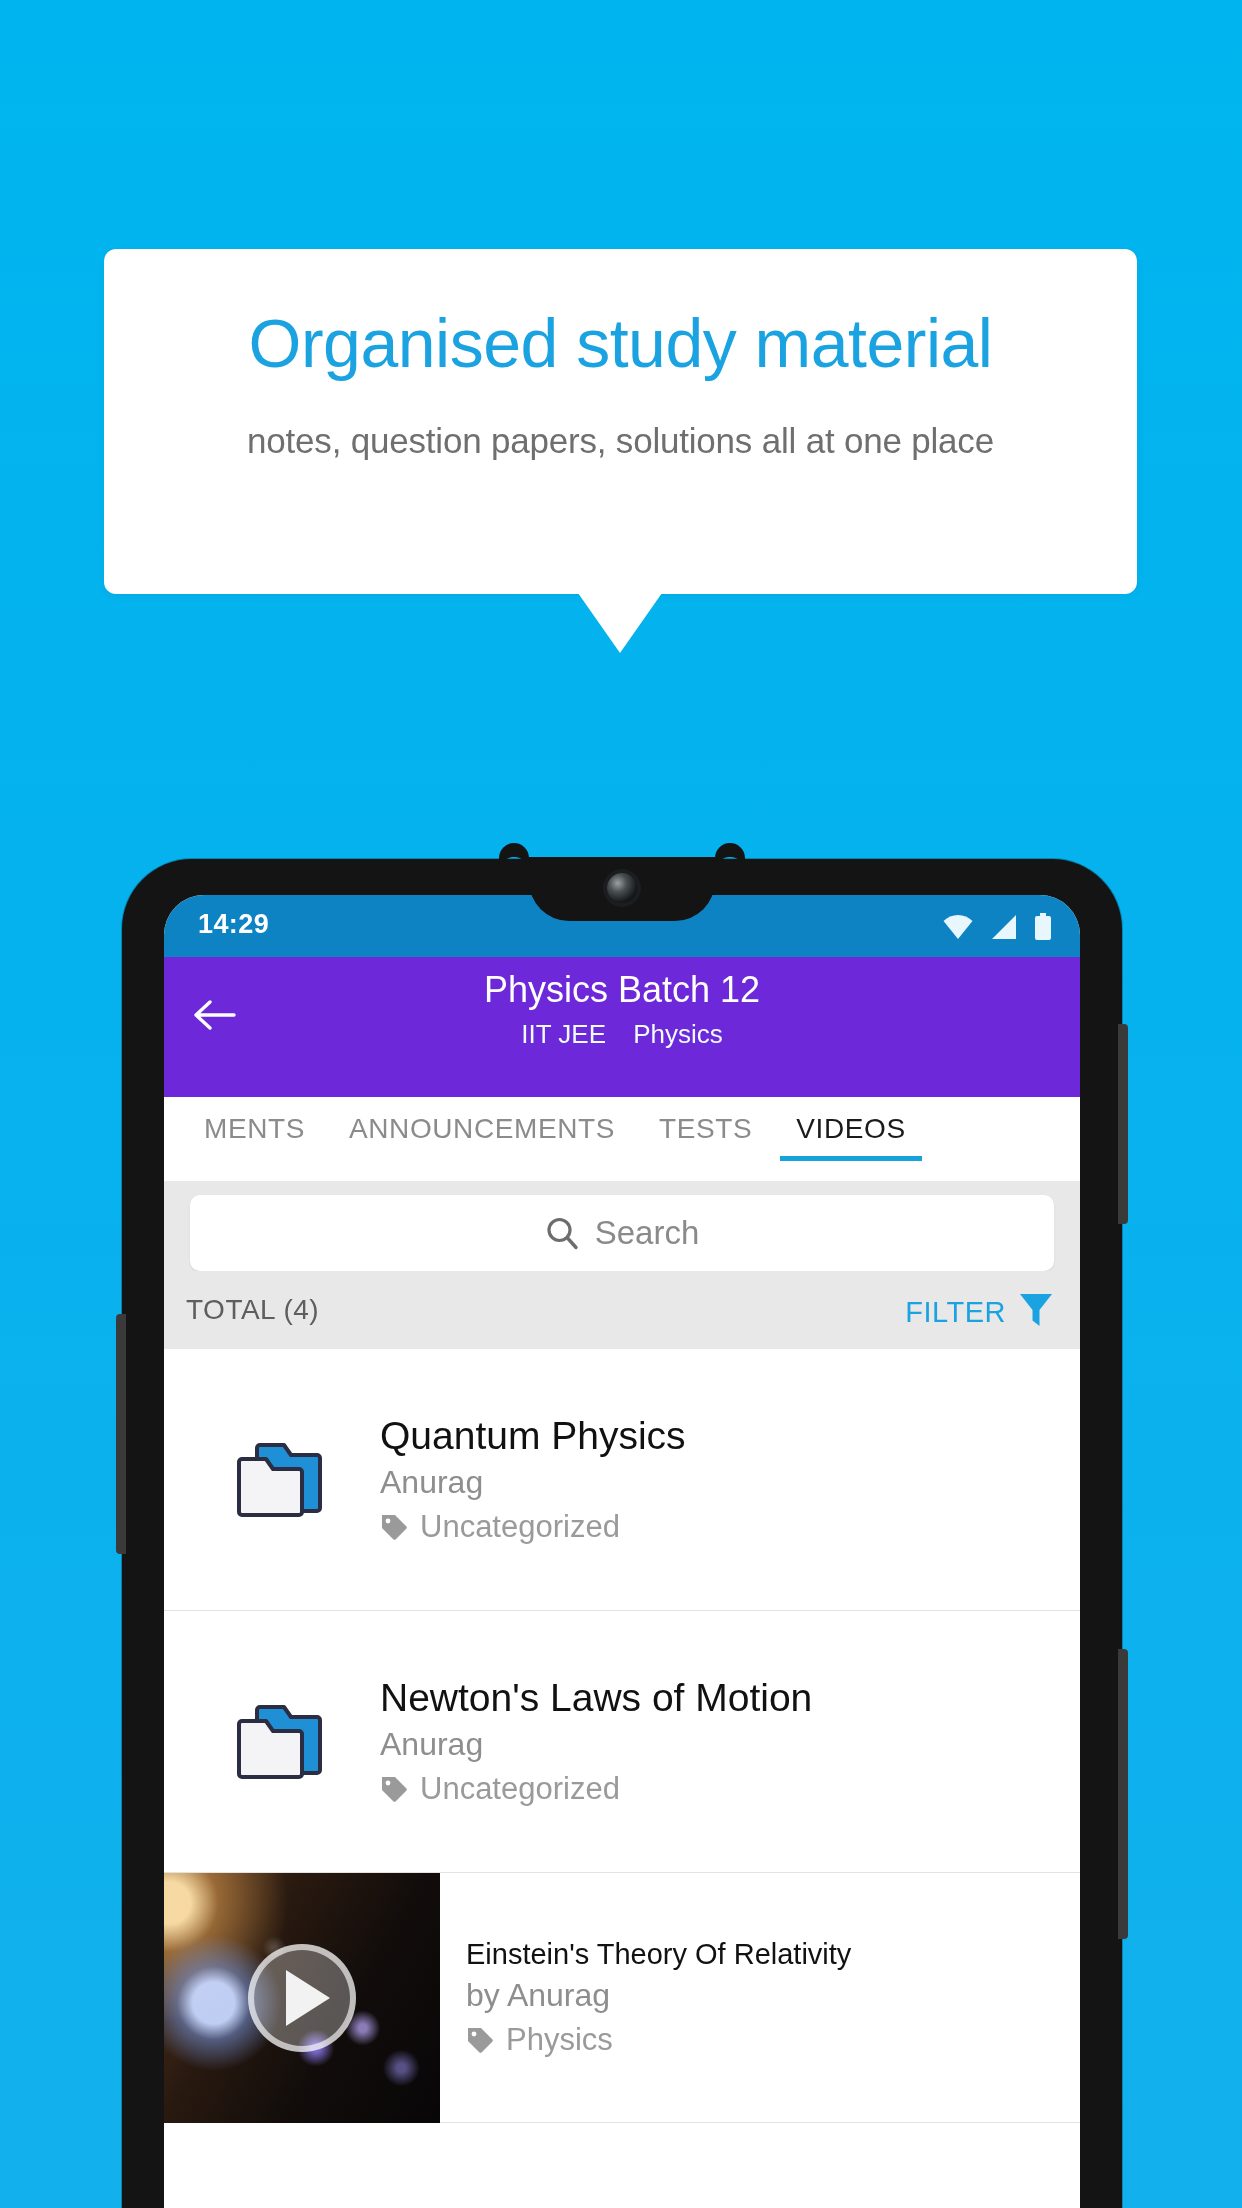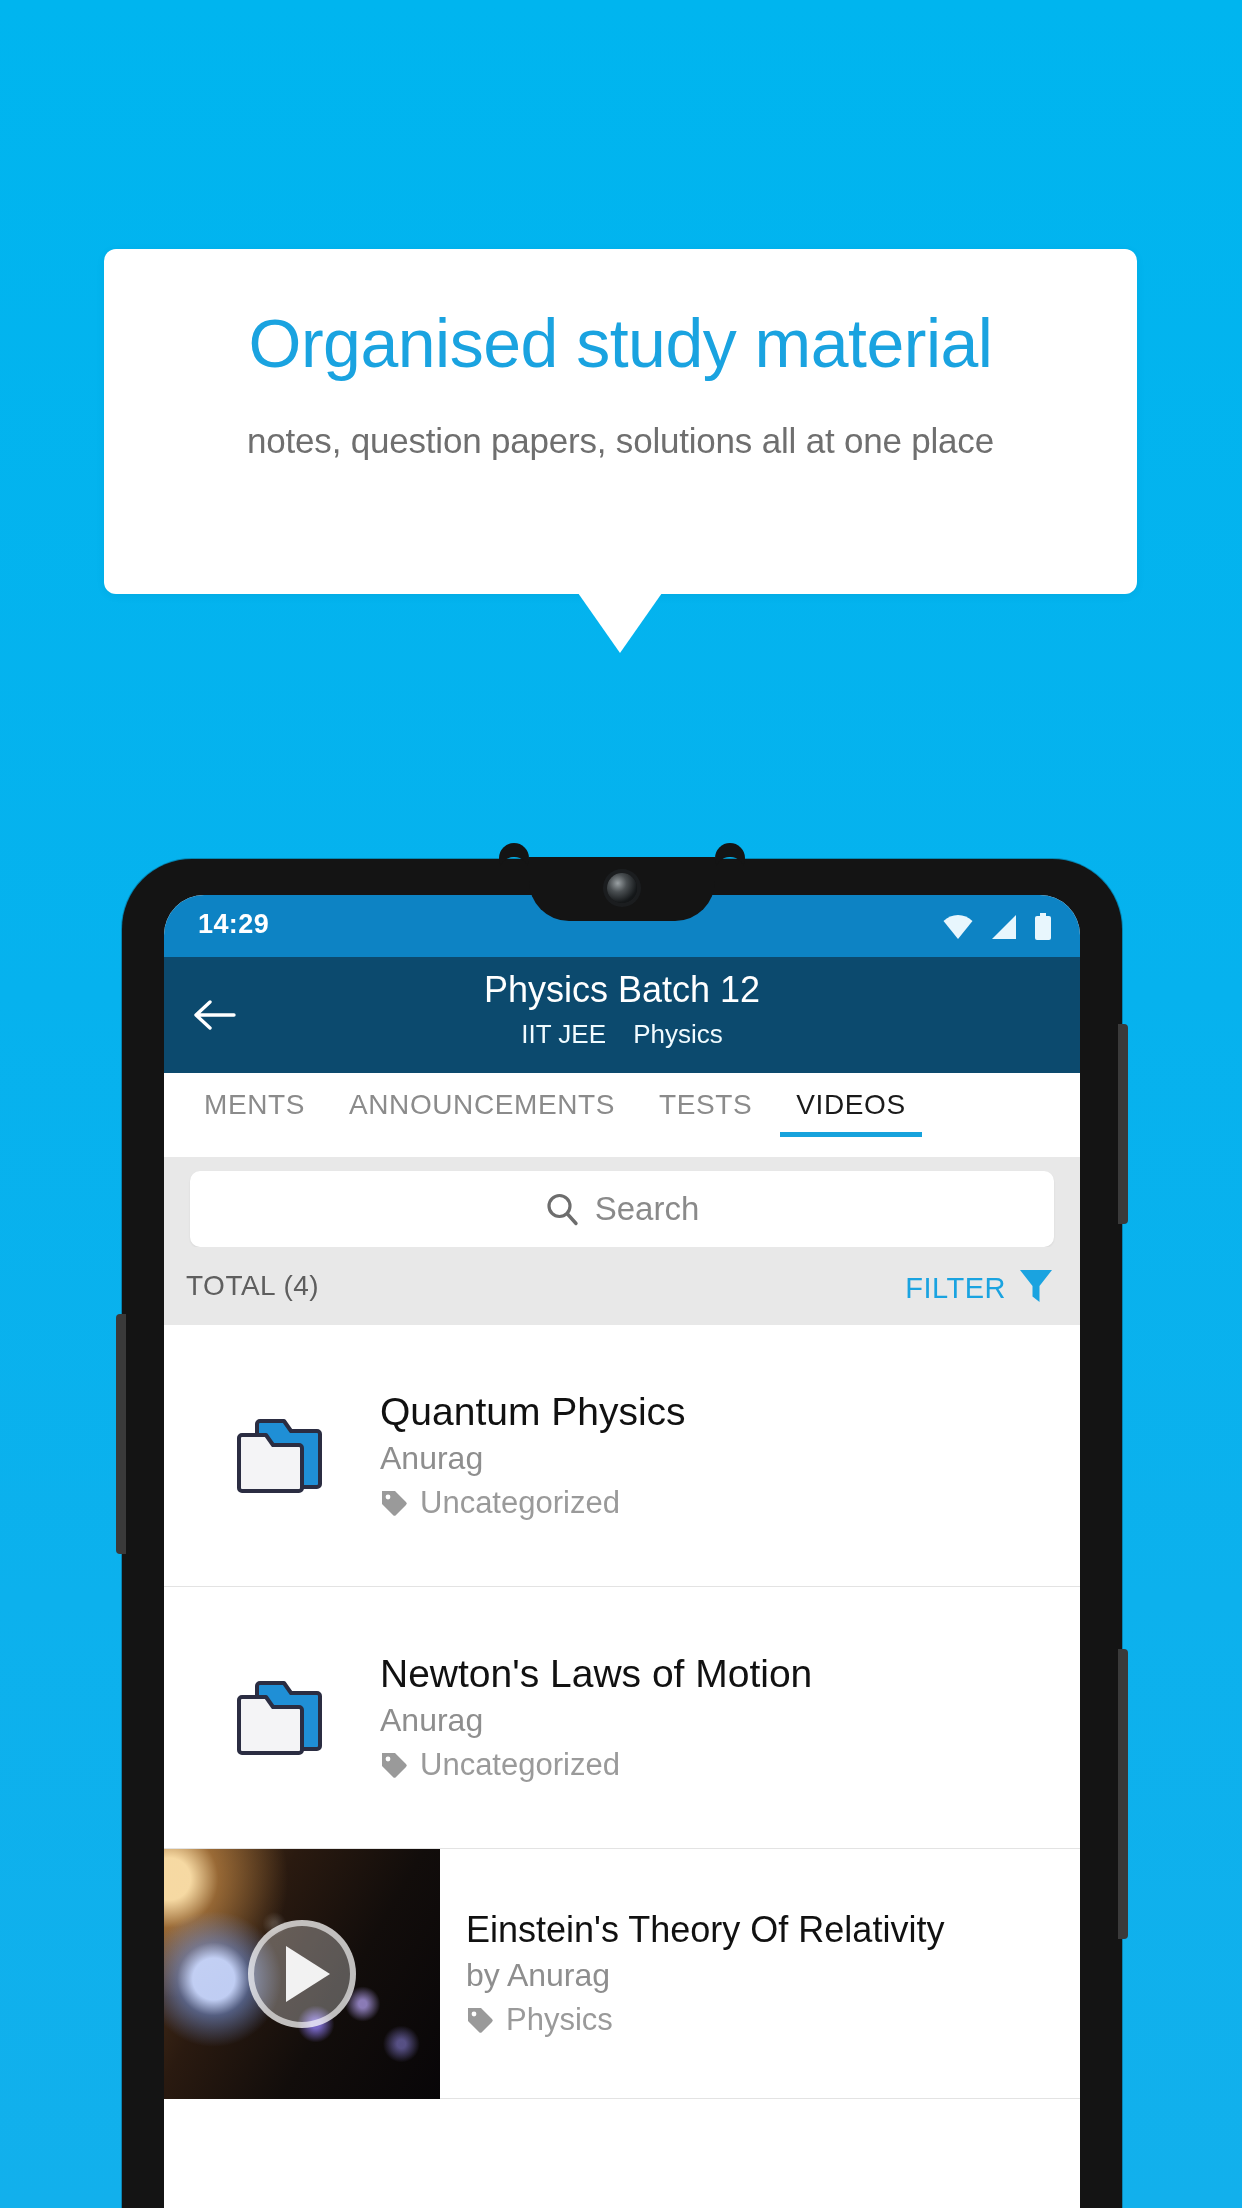--- a/index.html
+++ b/index.html
@@ -132,22 +132,22 @@
     right: 28px; top: 18px;
     display: flex;
     align-items: center;
     gap: 16px;
   }
   .sicon { display: block; }
 
   
   #appbar {
     position: relative;
-    height: 116px;
-    background: #0c4a6e;
+    height: 140px;
+    background: #6d28d9;
     color: #ffffff;
   }
   #back-arrow {
     position: absolute;
     left: 26px; top: 34px;
     width: 48px; height: 48px;
     cursor: pointer;
   }
   #appbar-title {
     position: absolute;
@@ -311,21 +311,21 @@
     justify-content: center;
   }
   #play-triangle {
     width: 0; height: 0;
     margin-left: 12px;
     border-top: 28px solid transparent;
     border-bottom: 28px solid transparent;
     border-left: 44px solid rgba(255,255,255,.92);
   }
   .video-text { padding-left: 26px; }
-  .video-text .row-title { font-size: 36px; }
+  .video-text .row-title { font-size: 29px; }
 </style>
 </head>
 <body>
 
 <div id="promo-card">
   <div id="promo-title">Organised study material</div>
   <div id="promo-subtitle">notes, question papers, solutions all at one place</div>
 </div>
 <div id="promo-tail"></div>
 

